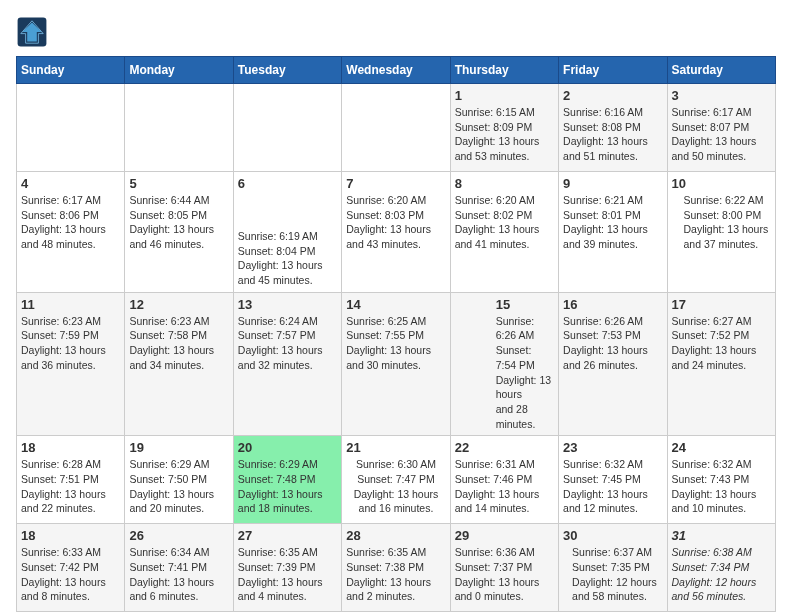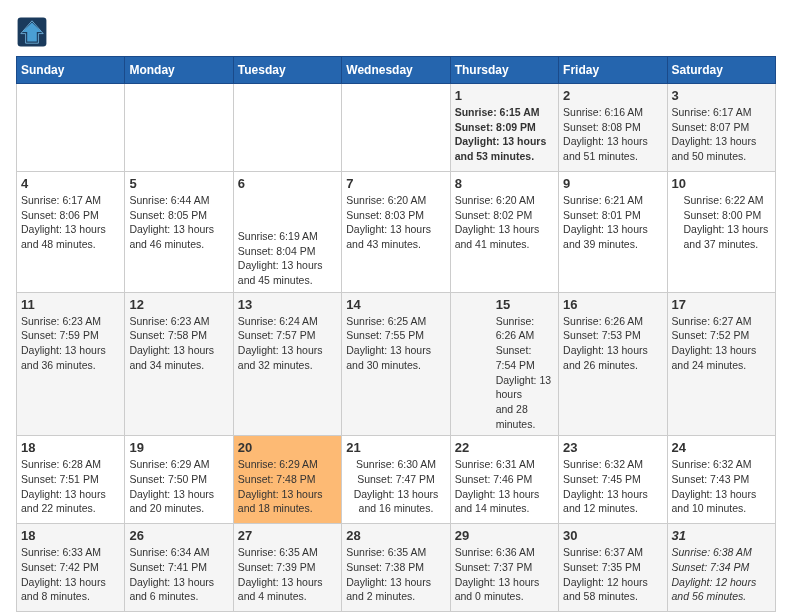--- a/index.html
+++ b/index.html
@@ -113,21 +113,21 @@
       </tr>
   </thead>
   <tbody id="calendar-body">
   <tr>
         <td class="empty-cell"></td>
         <td class="empty-cell"></td>
         <td class="empty-cell"></td>
         <td class="empty-cell"></td>
         <td style="background: rgb(245, 245, 245);">
           <div class="day-number">1</div>
-          <div class="day-info" style="white-space: pre-line; font-weight: bold;">Sunrise: 6:15 AM
+          <div class="day-info" style="white-space: pre-line;">Sunrise: 6:15 AM
 Sunset: 8:09 PM
 Daylight: 13 hours
 and 53 minutes.</div>
         </td>
         <td style="background: rgb(245, 245, 245);">
           <div class="day-number">2</div>
           <div class="day-info" style="white-space: pre-line;">Sunrise: 6:16 AM
 Sunset: 8:08 PM
 Daylight: 13 hours
 and 51 minutes.</div>
@@ -250,21 +250,21 @@
 Daylight: 13 hours
 and 22 minutes.</div>
         </td>
         <td style="background: rgb(255, 255, 255);">
           <div class="day-number">19</div>
           <div class="day-info" style="white-space: pre-line;">Sunrise: 6:29 AM
 Sunset: 7:50 PM
 Daylight: 13 hours
 and 20 minutes.</div>
         </td>
-        <td style="background: #fdba74; margin-top: 24px;">
+        <td style="background: #86efac; margin-top: 24px;">
           <div class="day-number">20</div>
           <div class="day-info" style="white-space: pre-line;">Sunrise: 6:29 AM
 Sunset: 7:48 PM
 Daylight: 13 hours
 and 18 minutes.</div>
         </td>
         <td style="background: rgb(255, 255, 255);">
           <div class="day-number">21</div>
           <div class="day-info" style="white-space: pre-line; text-align: center;">Sunrise: 6:30 AM
 Sunset: 7:47 PM
@@ -324,21 +324,21 @@
         </td>
         <td style="background: rgb(245, 245, 245); margin-top: 32px;">
           <div class="day-number">29</div>
           <div class="day-info" style="white-space: pre-line;">Sunrise: 6:36 AM
 Sunset: 7:37 PM
 Daylight: 13 hours
 and 0 minutes.</div>
         </td>
         <td style="background: rgb(245, 245, 245);">
           <div class="day-number">30</div>
-          <div class="day-info" style="white-space: pre-line;">Sunrise: 6:37 AM
+          <div class="day-info" style="white-space: pre-line; margin-left: 9px;">Sunrise: 6:37 AM
 Sunset: 7:35 PM
 Daylight: 12 hours
 and 58 minutes.</div>
         </td>
         <td style="background: rgb(245, 245, 245); font-style: italic;">
           <div class="day-number">31</div>
           <div class="day-info" style="white-space: pre-line;">Sunrise: 6:38 AM
 Sunset: 7:34 PM
 Daylight: 12 hours
 and 56 minutes.</div>

